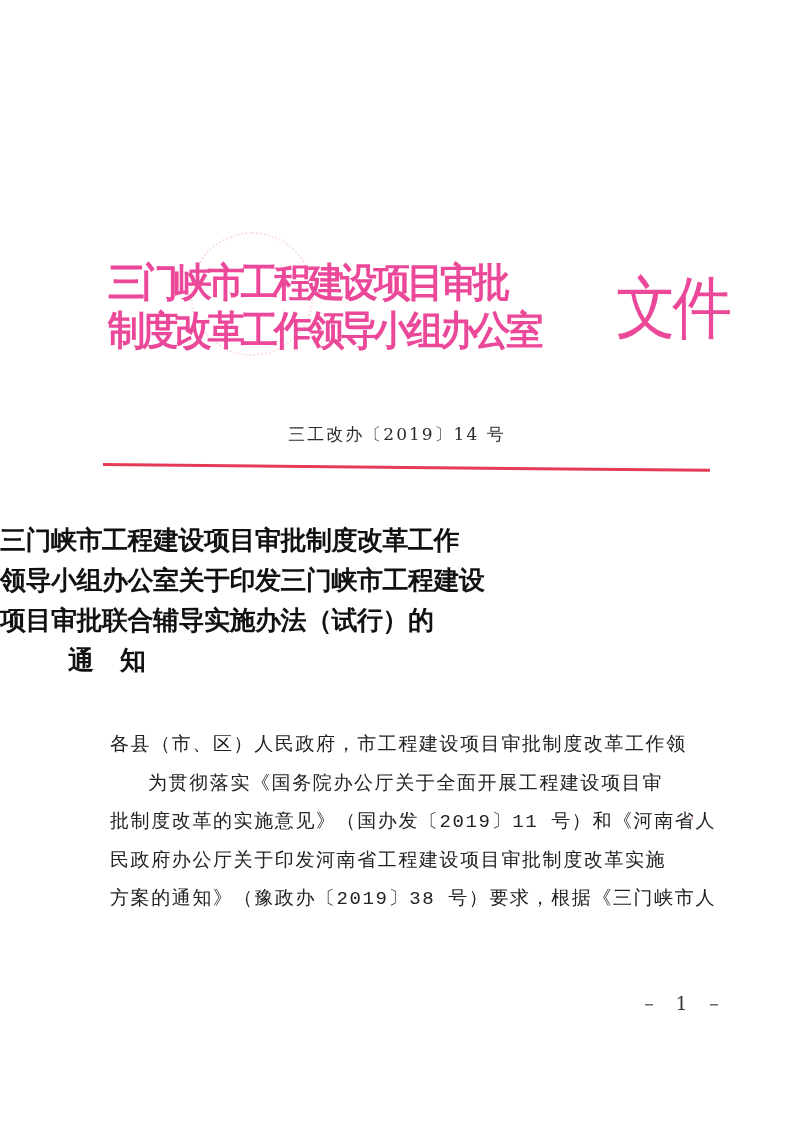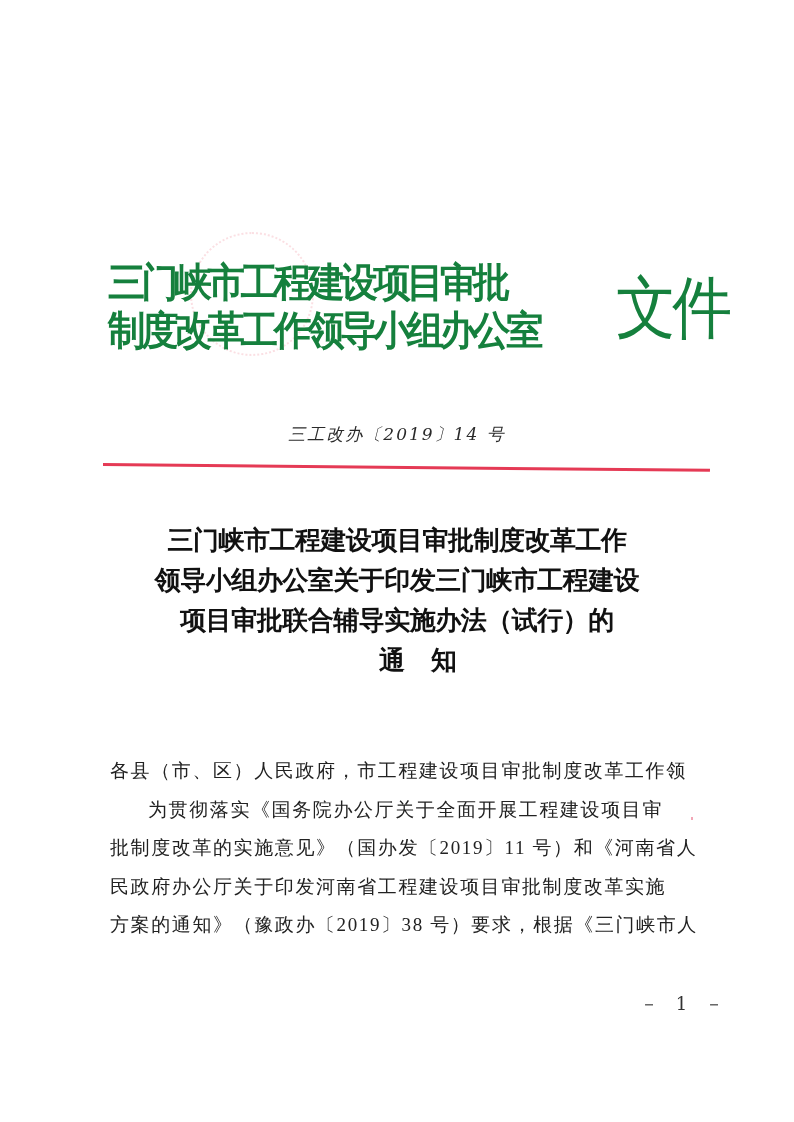--- a/index.html
+++ b/index.html
@@ -32,21 +32,21 @@
       border-radius: 50%;
       border: 2px dotted rgba(230, 80, 100, 0.18);
       pointer-events: none;
     }
     .header-block {
       position: absolute;
       left: 108px;
       top: 258px;
       width: 610px;
       height: 100px;
-      color: #15803d;
+      color: #ec4899;
     }
     .header-lines {
       position: absolute;
       left: 0;
       top: 0;
       width: 508px;
     }
     .header-line {
       font-family: "DejaVu Sans", "Liberation Sans", sans-serif;
       font-weight: bold;
@@ -74,38 +74,37 @@
       position: absolute;
       left: 0;
       width: 794px;
       top: 422px;
       text-align: center;
       font-size: 17px;
       line-height: 24px;
       color: #2a2a2a;
       letter-spacing: 2px;
       font-family: "DejaVu Serif", "Liberation Serif", serif;
-      font-style: italic;
     }
     .red-rule {
       position: absolute;
       left: 103px;
       top: 463px;
       width: 607px;
       height: 3px;
       background: #e53a55;
       transform: rotate(0.55deg);
       transform-origin: left center;
     }
     .title-block {
       position: absolute;
       left: 0;
       width: 794px;
       top: 520px;
-      text-align: center;
+      text-align: left;
       color: #111111;
     }
     .title-line {
       font-family: "DejaVu Serif", "Liberation Serif", serif;
       font-weight: bold;
       font-size: 26px;
       line-height: 40px;
       height: 40px;
       white-space: nowrap;
       letter-spacing: -0.5px;
@@ -113,24 +112,23 @@
     .title-line.last {
       letter-spacing: 26px;
       padding-left: 26px;
       margin-left: 42px;
     }
     .body-text {
       position: absolute;
       left: 110px;
       top: 726px;
       width: 590px;
-      font-family: Liberation Serif, serif;
+      font-family: Liberation Mono, monospace;
       font-size: 19px;
       color: #222222;
-      margin-top: 26px;
     }
     .body-line {
       height: 38.5px;
       line-height: 38.5px;
       white-space: nowrap;
       letter-spacing: 1.6px;
     }
     .body-line.indent {
       padding-left: 38px;
     }

